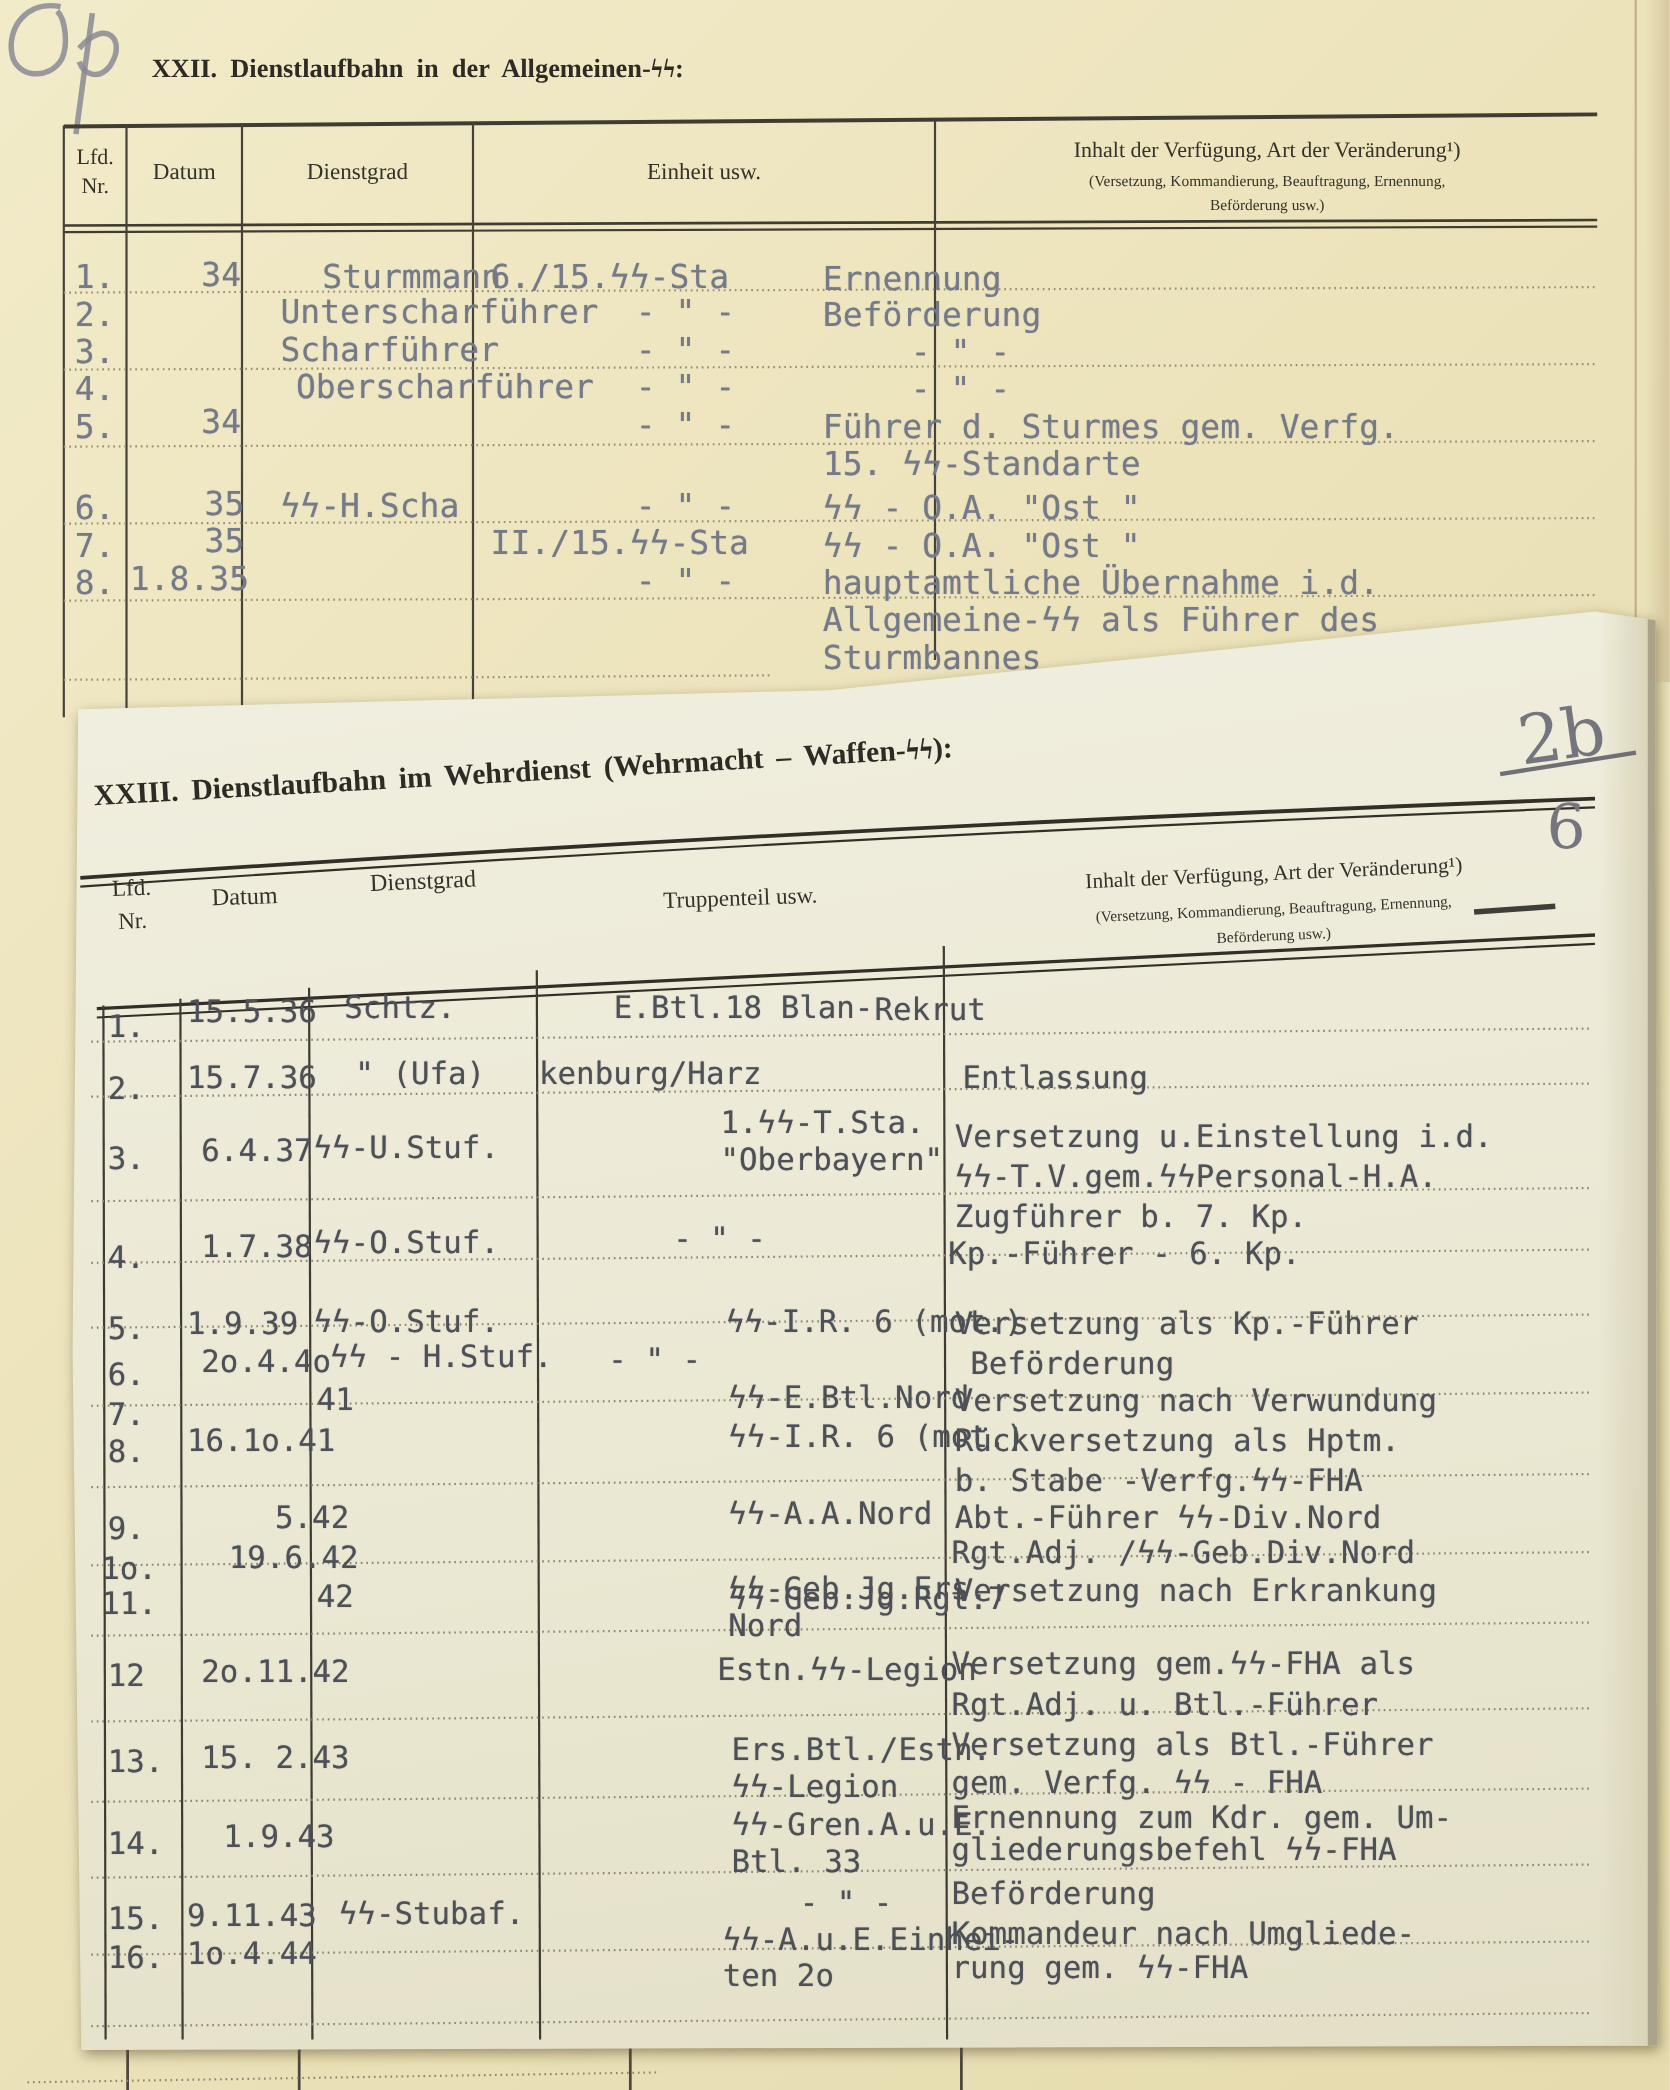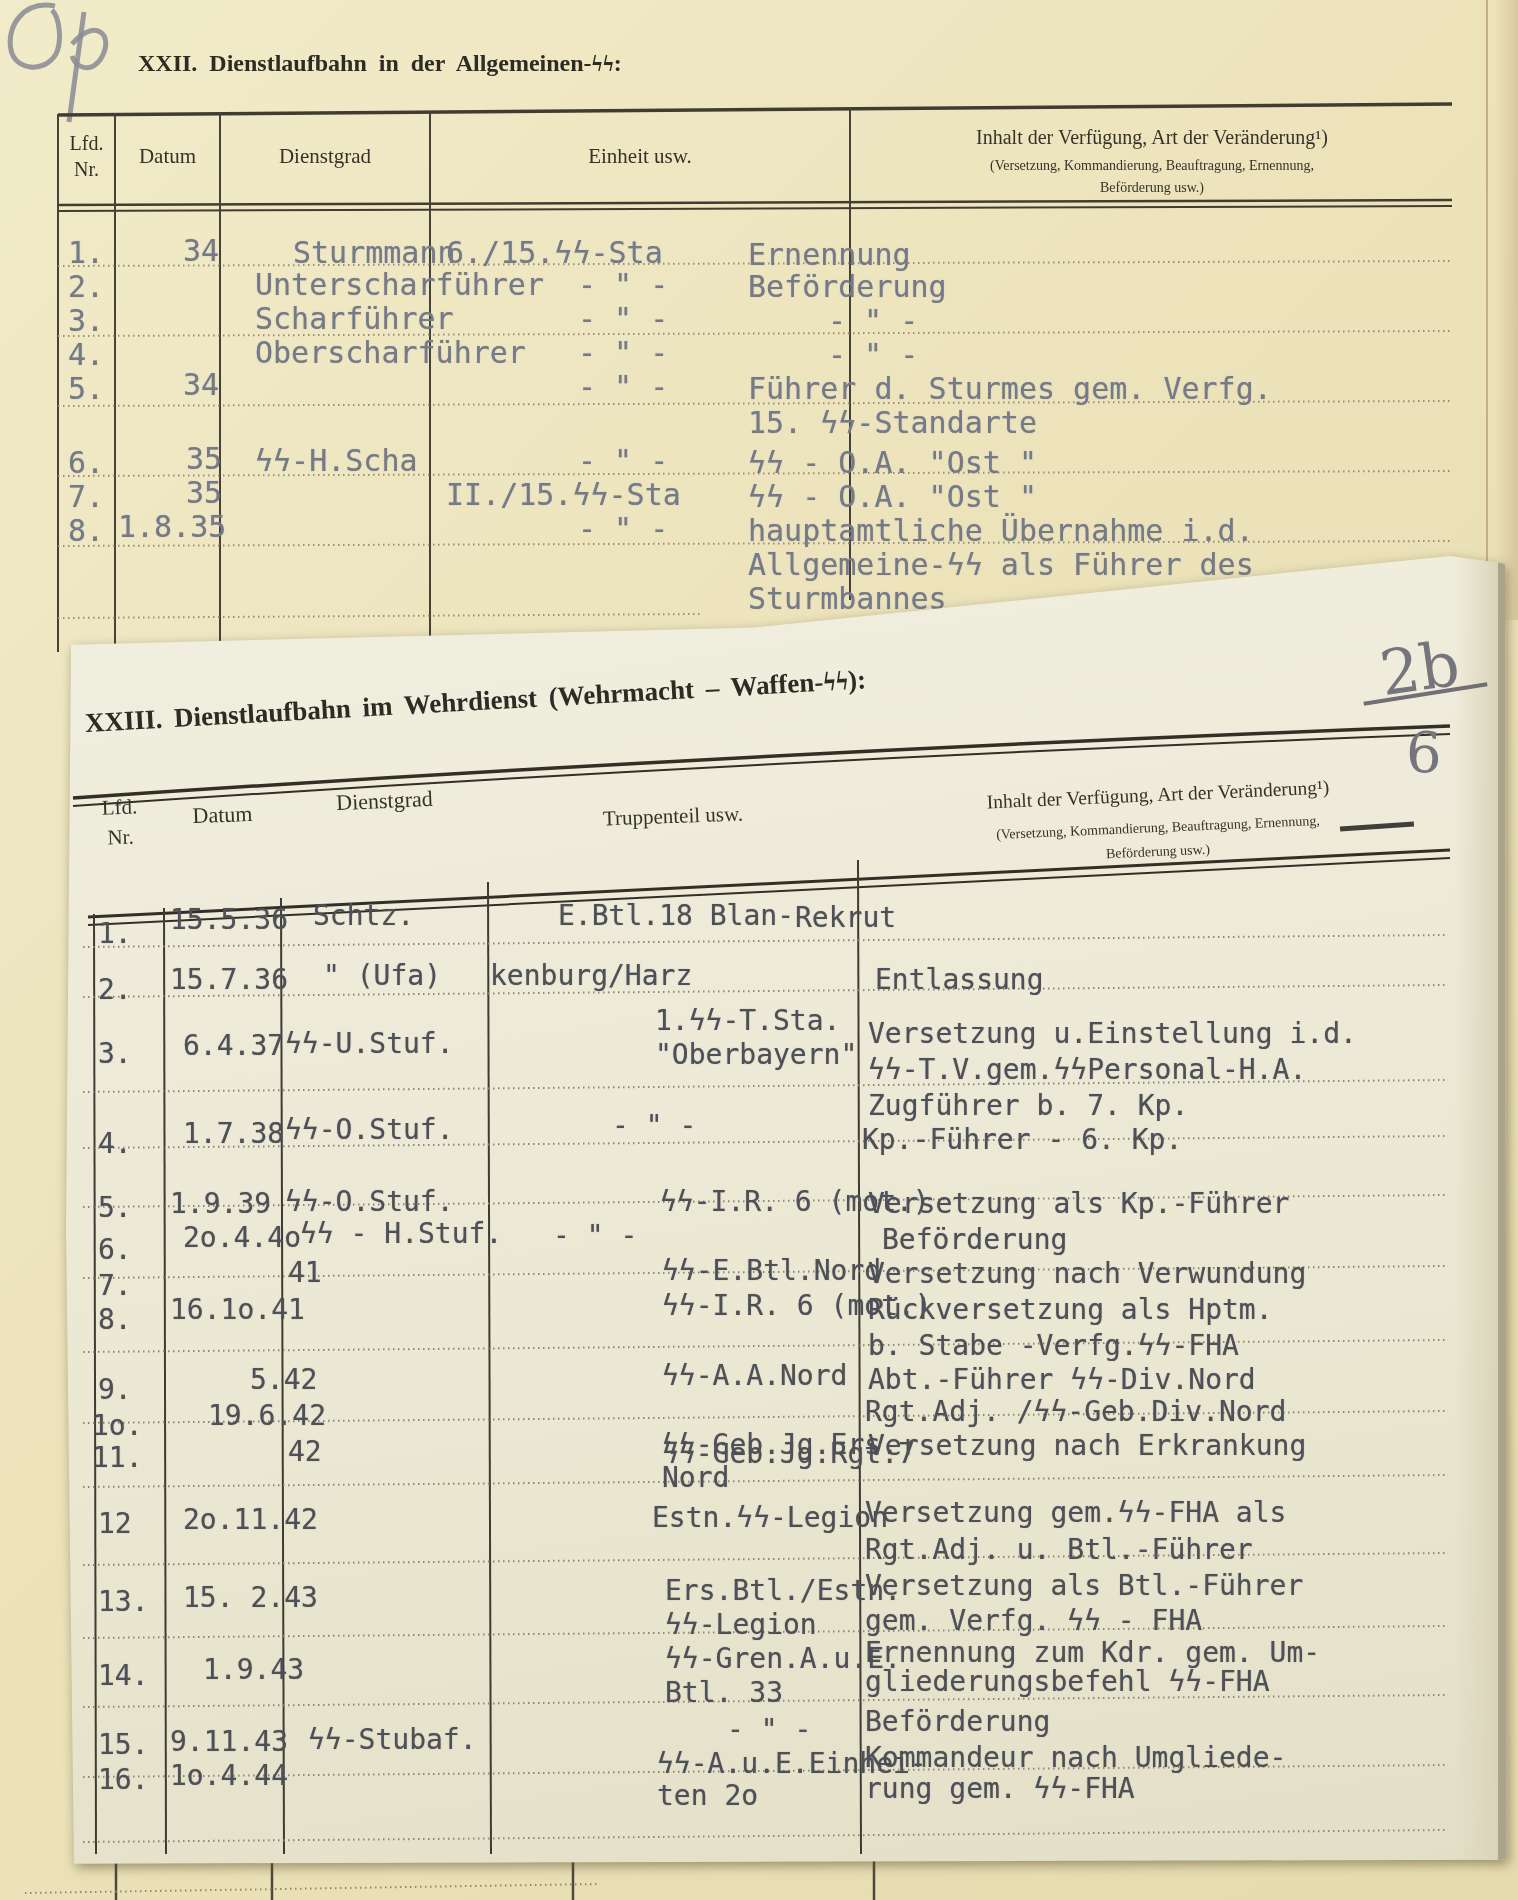--- a/index.html
+++ b/index.html
@@ -101,21 +101,21 @@
 <div class="c22" style="left:255px;top:268px;">Unterscharführer</div>
 <div class="c22" style="left:578px;top:268px;">- " -</div>
 <div class="c22" style="left:748px;top:270px;">Beförderung</div>
 
 <div class="c22" style="left:68px;top:304px;">3.</div>
 <div class="c22" style="left:255px;top:302px;">Scharführer</div>
 <div class="c22" style="left:578px;top:302px;">- " -</div>
 <div class="c22" style="left:828px;top:304px;">- " -</div>
 
 <div class="c22" style="left:68px;top:338px;">4.</div>
-<div class="c22" style="left:255px;top:336px;text-align:right;">Oberscharführer</div>
+<div class="c22" style="left:269px;top:336px;text-align:right;">Oberscharführer</div>
 <div class="c22" style="left:578px;top:336px;">- " -</div>
 <div class="c22" style="left:828px;top:338px;">- " -</div>
 
 <div class="c22" style="left:68px;top:372px;">5.</div>
 <div class="c22" style="left:183px;top:368px;">34</div>
 <div class="c22" style="left:578px;top:370px;">- " -</div>
 <div class="c22" style="left:748px;top:372px;">Führer d. Sturmes gem. Verfg.
 15. ϟϟ-Standarte</div>
 
 <div class="c22" style="left:68px;top:446px;">6.</div>

